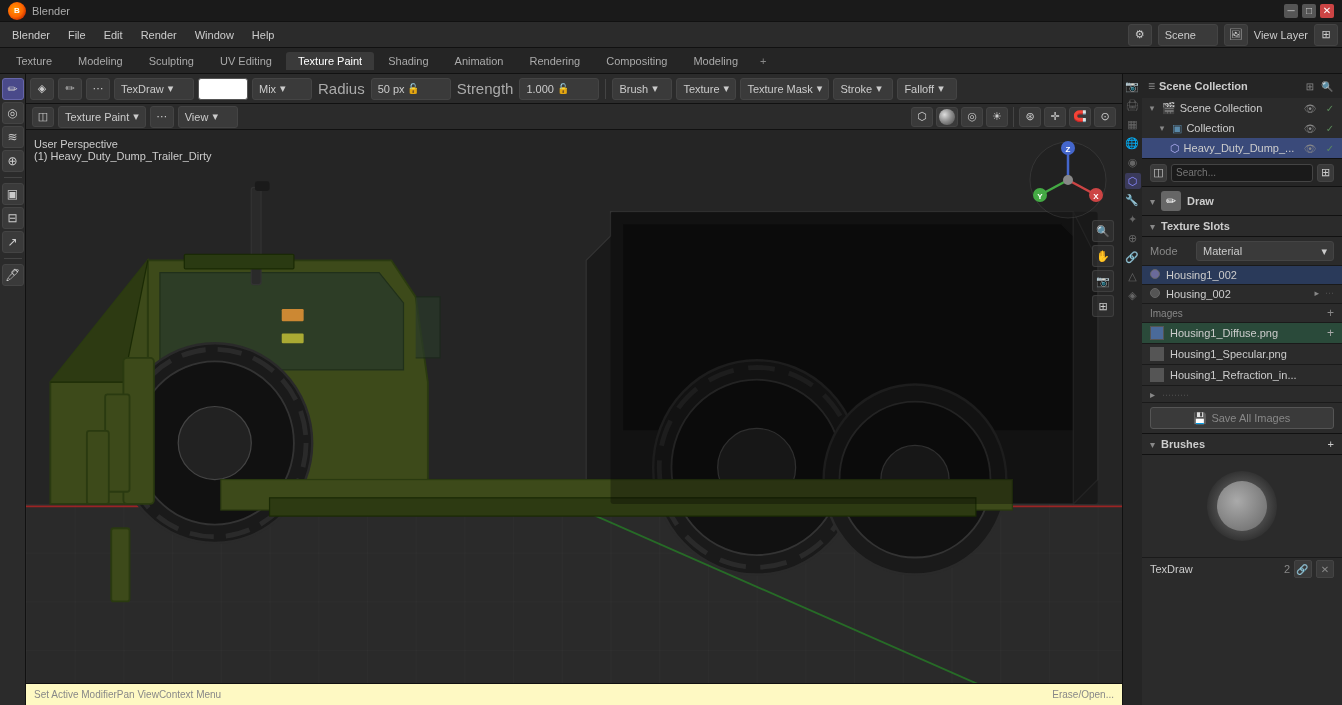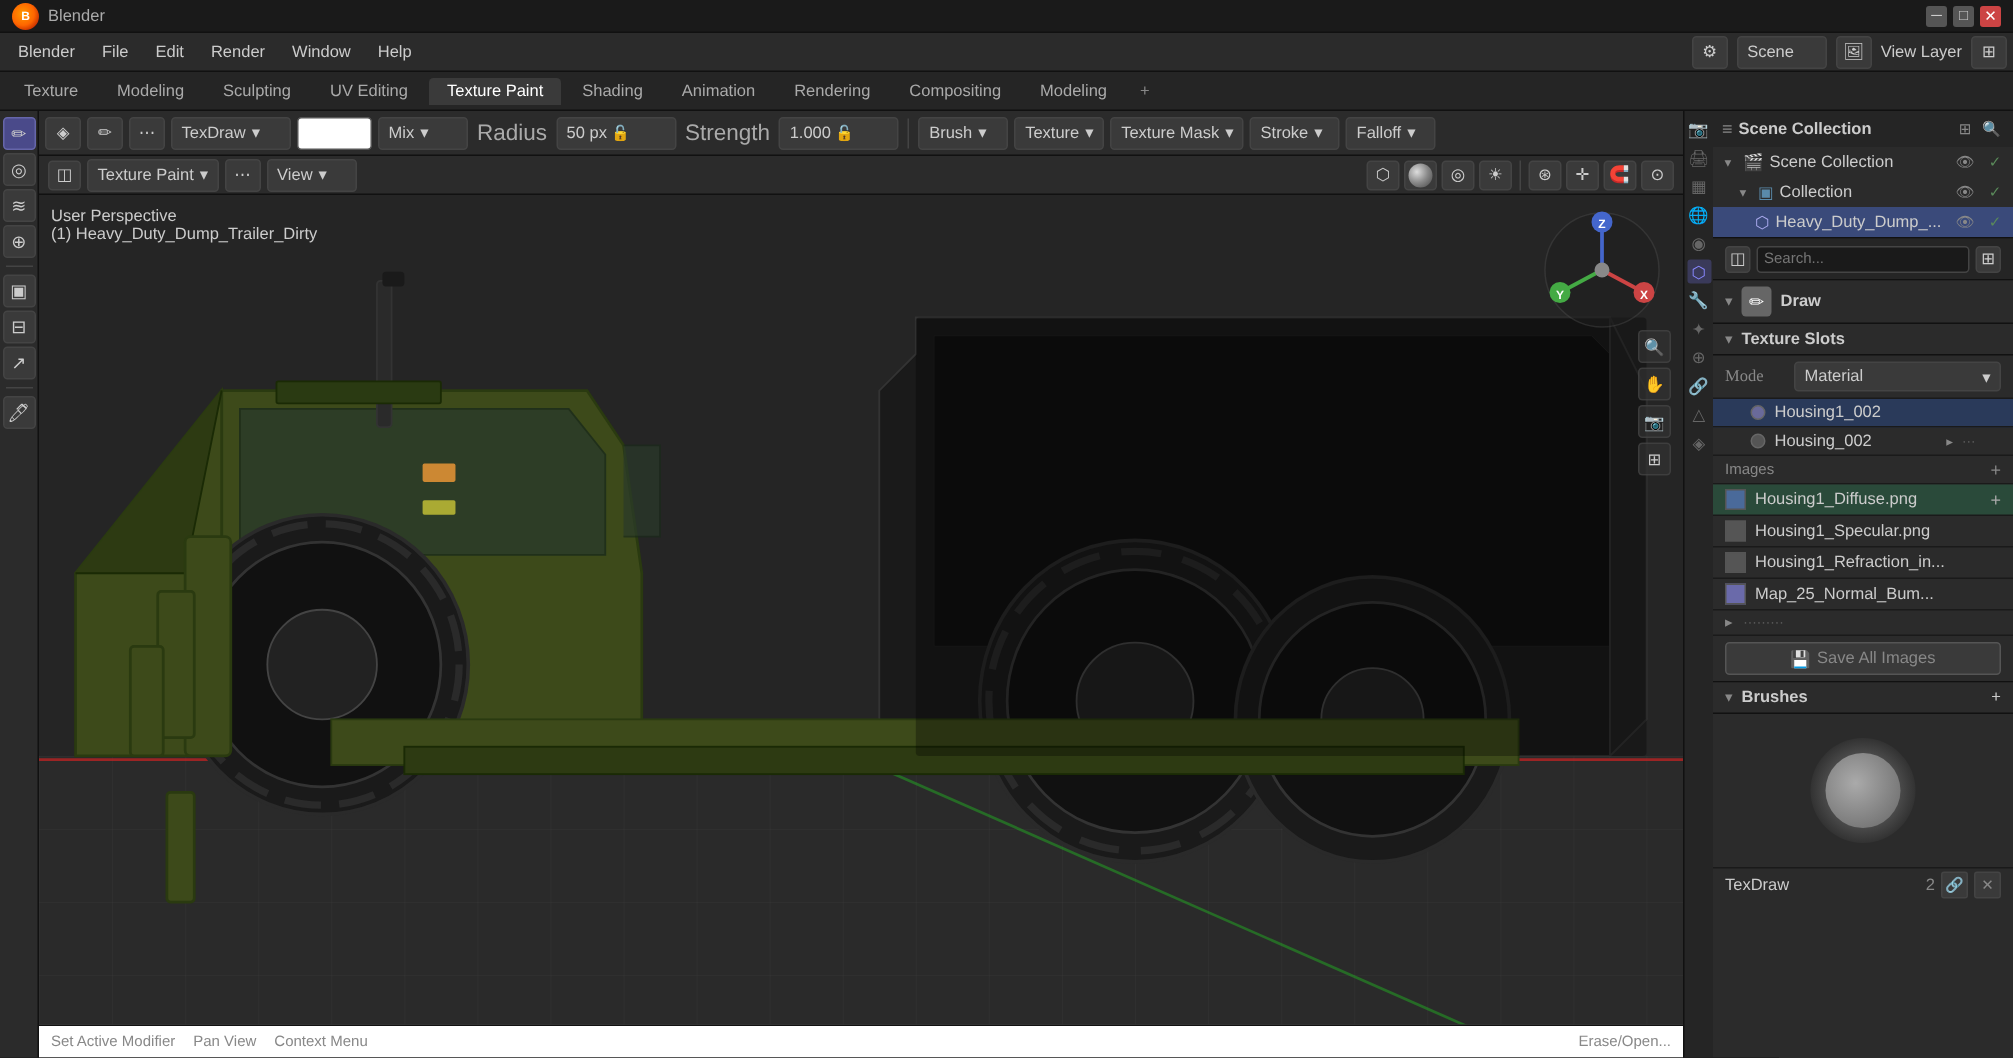--- a/index.html
+++ b/index.html
@@ -222,25 +222,24 @@
       top: 10px;
       right: 14px;
       width: 80px;
       height: 80px;
       z-index: 10;
     }
 
     
     #bottom-bar {
       height: 22px;
-      background: #ffffff;
+      background: #fef9c3;
       display: flex;
       align-items: center;
       padding: 10px 8px;
-      gap: 12px;
       border-top: 1px solid #111;
       color: #888;
       font-size: 10px;
     }
     .scene-collection-item {
       display: flex;
       align-items: center;
       gap: 4px;
       padding: 2px 4px;
       cursor: pointer;
@@ -304,41 +303,41 @@
     }
 
     
     .mode-row {
       display: flex;
       align-items: center;
       padding: 4px 8px;
       gap: 6px;
       border-bottom: 1px solid #1a1a1a;
     }
-    .mode-label { color: #888; font-size: 11px; width: 40px; font-family: Liberation Serif, serif; }
+    .mode-label { color: #888; font-size: 11px; width: 40px; }
     .mode-dropdown {
       flex: 1;
       height: 20px;
       background: #3a3a3a;
       border: 1px solid #444;
       border-radius: 3px;
       display: flex;
       align-items: center;
       padding: 0 6px;
       justify-content: space-between;
       cursor: pointer;
       color: #ccc;
       font-size: 11px;
     }
 
     
     .slot-item {
       display: flex;
-      align-items: center;
-      padding: 3px 25px;
+      align-items: flex-start;
+      padding: 3px 8px;
       gap: 6px;
       cursor: pointer;
       border-bottom: 1px solid #1a1a1a;
     }
     .slot-item.selected { background: #2a3a5a; }
     .slot-dot { width: 10px; height: 10px; border-radius: 50%; border: 1px solid #666; background: #555; flex-shrink: 0; }
     .slot-name { flex: 1; color: #ccc; font-size: 11px; }
     .slot-arrow { color: #888; font-size: 9px; }
 
     
@@ -927,24 +926,20 @@
           <span class="image-add" style="color:#aaa;">+</span>
         </div>
         <div class="image-item">
           <div class="image-swatch" style="background:#555;"></div>
           <span class="image-name">Housing1_Specular.png</span>
         </div>
         <div class="image-item">
           <div class="image-swatch" style="background:#555;"></div>
           <span class="image-name">Housing1_Refraction_in...</span>
         </div>
-        <div class="image-item">
-          <div class="image-swatch" style="background:#6a6aaa;"></div>
-          <span class="image-name">Map_25_Normal_Bum...</span>
-        </div>
 
         <div style="padding: 2px 8px; border-bottom: 1px solid #1a1a1a;">
           <span style="color:#888; font-size:10px;">▸</span>
           <span style="color:#555; font-size:9px; margin-left:4px;">⋯⋯⋯</span>
         </div>
 
         <div class="save-all-btn">
           <span>💾</span>
           <span>Save All Images</span>
         </div>

